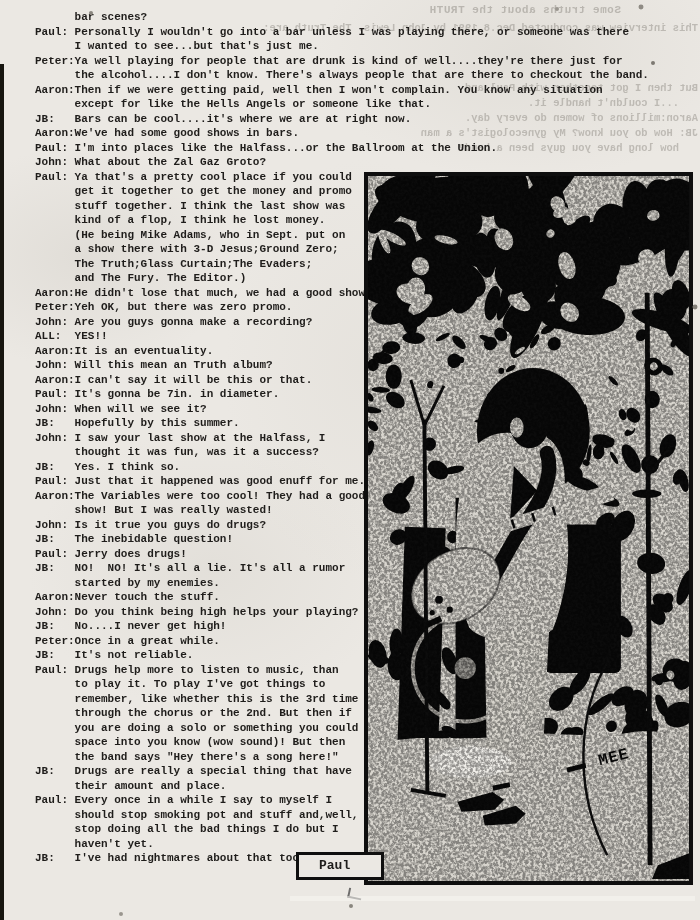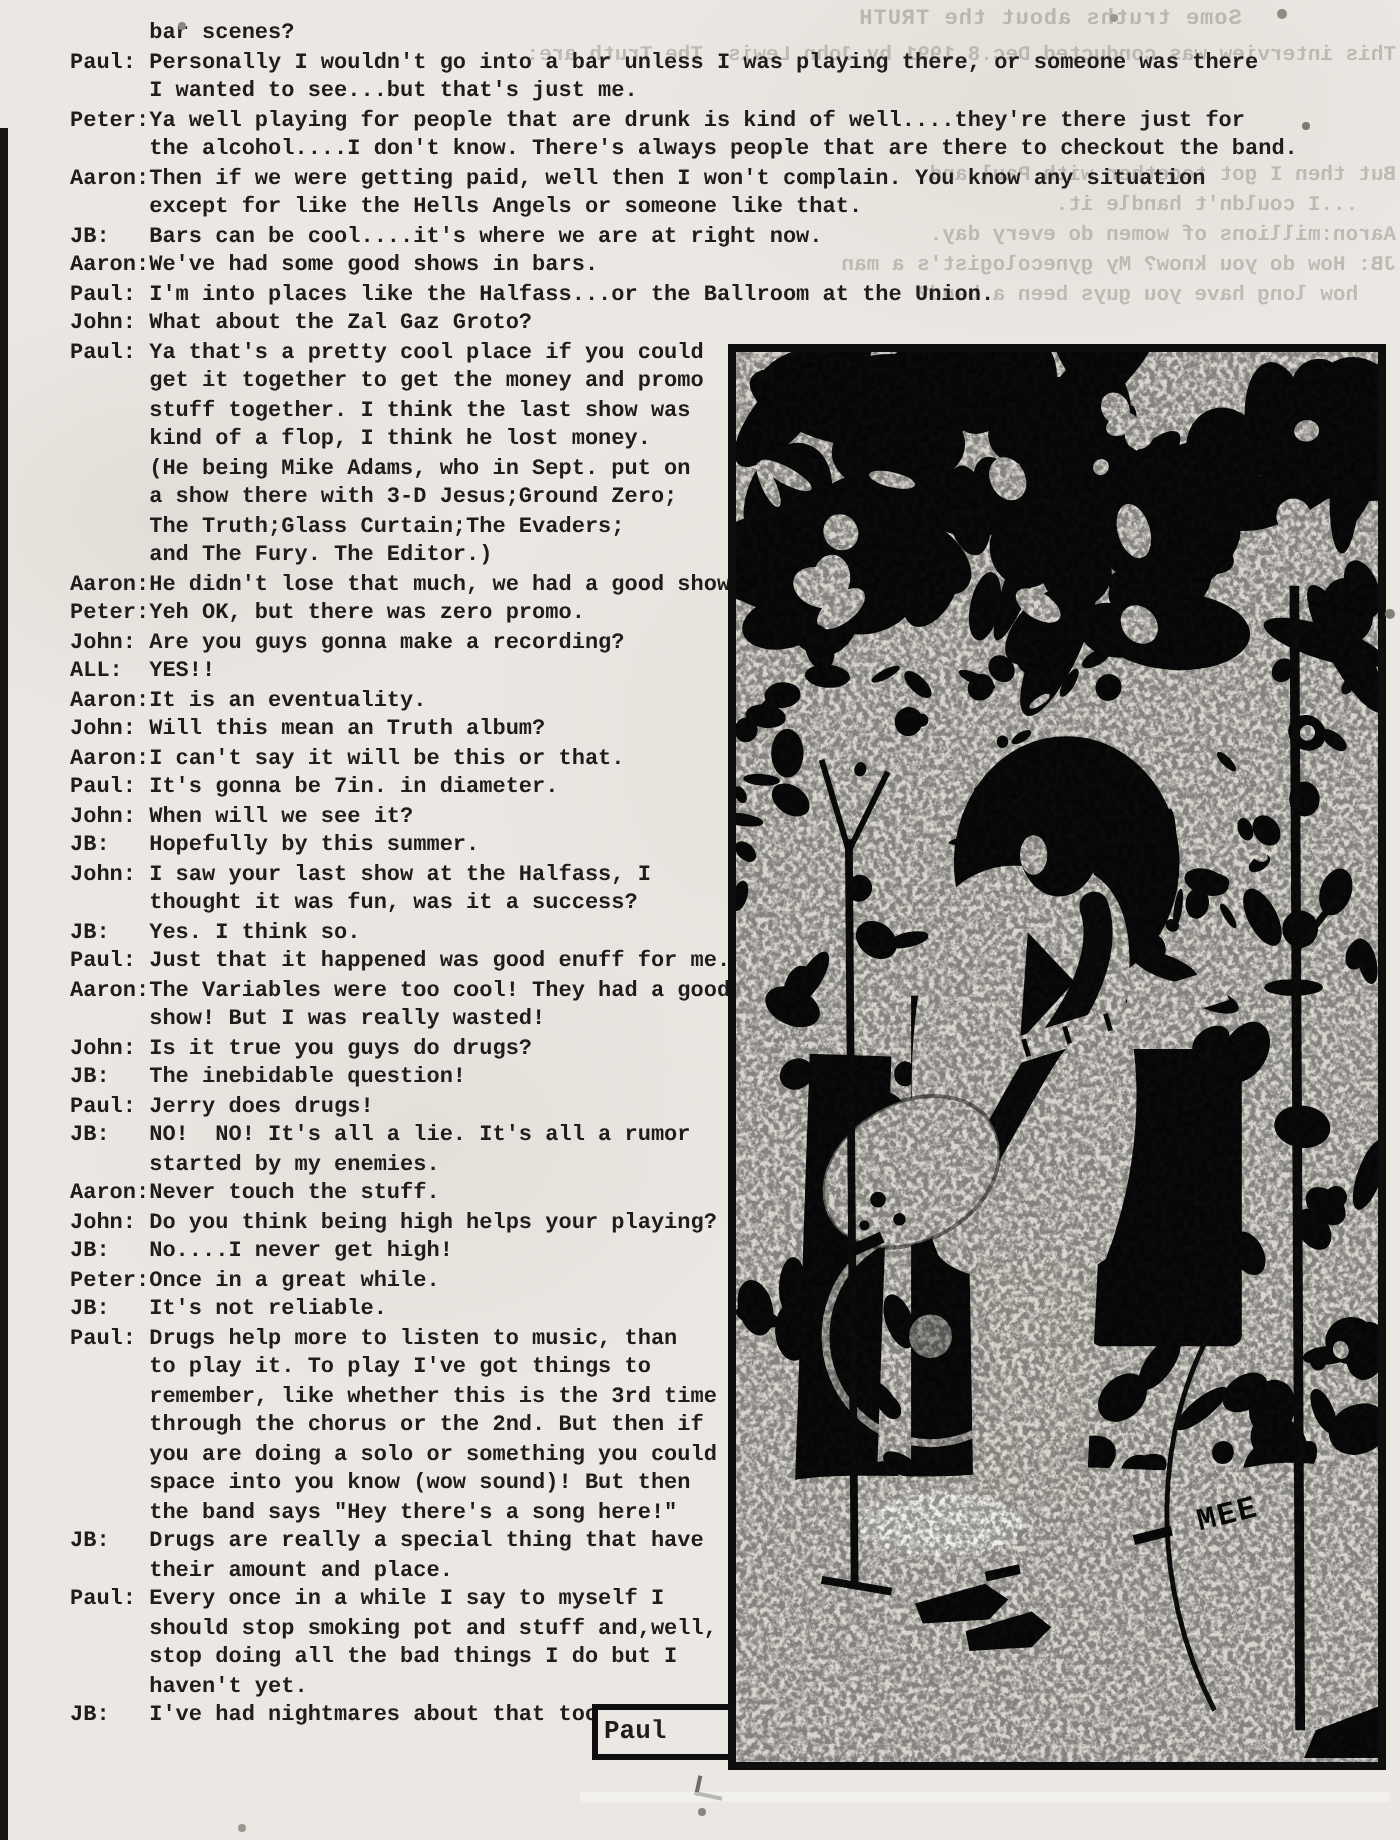--- a/index.html
+++ b/index.html
@@ -53,21 +53,21 @@
   .ink{fill:var(--photo-black,#0b0b0b);}
   .lite{fill:var(--photo-light,#d8d5ce);}
   .photo-text{
     fill:var(--photo-black,#0b0b0b);
     font-family:"Liberation Mono","DejaVu Sans Mono",monospace;
     font-weight:bold;font-size:16px;letter-spacing:1px;
   }
   .caption{
     position:absolute;left:296px;top:852px;width:62px;height:22px;z-index:5;
     border:3px solid #0f0f0f;background:var(--paper,#ebe8e3);
-    font-weight:bold;font-size:13px;line-height:22px;padding-left:3px;
+    font-weight:bold;font-size:13px;line-height:22px;padding-left:20px;
     color:var(--ink,#1f1d1b);
   }
   .pen-mark{
     position:absolute;left:348px;top:889px;width:12px;height:8px;z-index:4;
     border-left:2px solid #3a3a3a;border-bottom:2px solid #3a3a3a;
     transform:rotate(12deg);opacity:.7;
   }
   .scan-line{
     position:absolute;left:290px;top:896px;width:405px;height:5px;
     background:rgba(248,246,242,.55);z-index:4;

